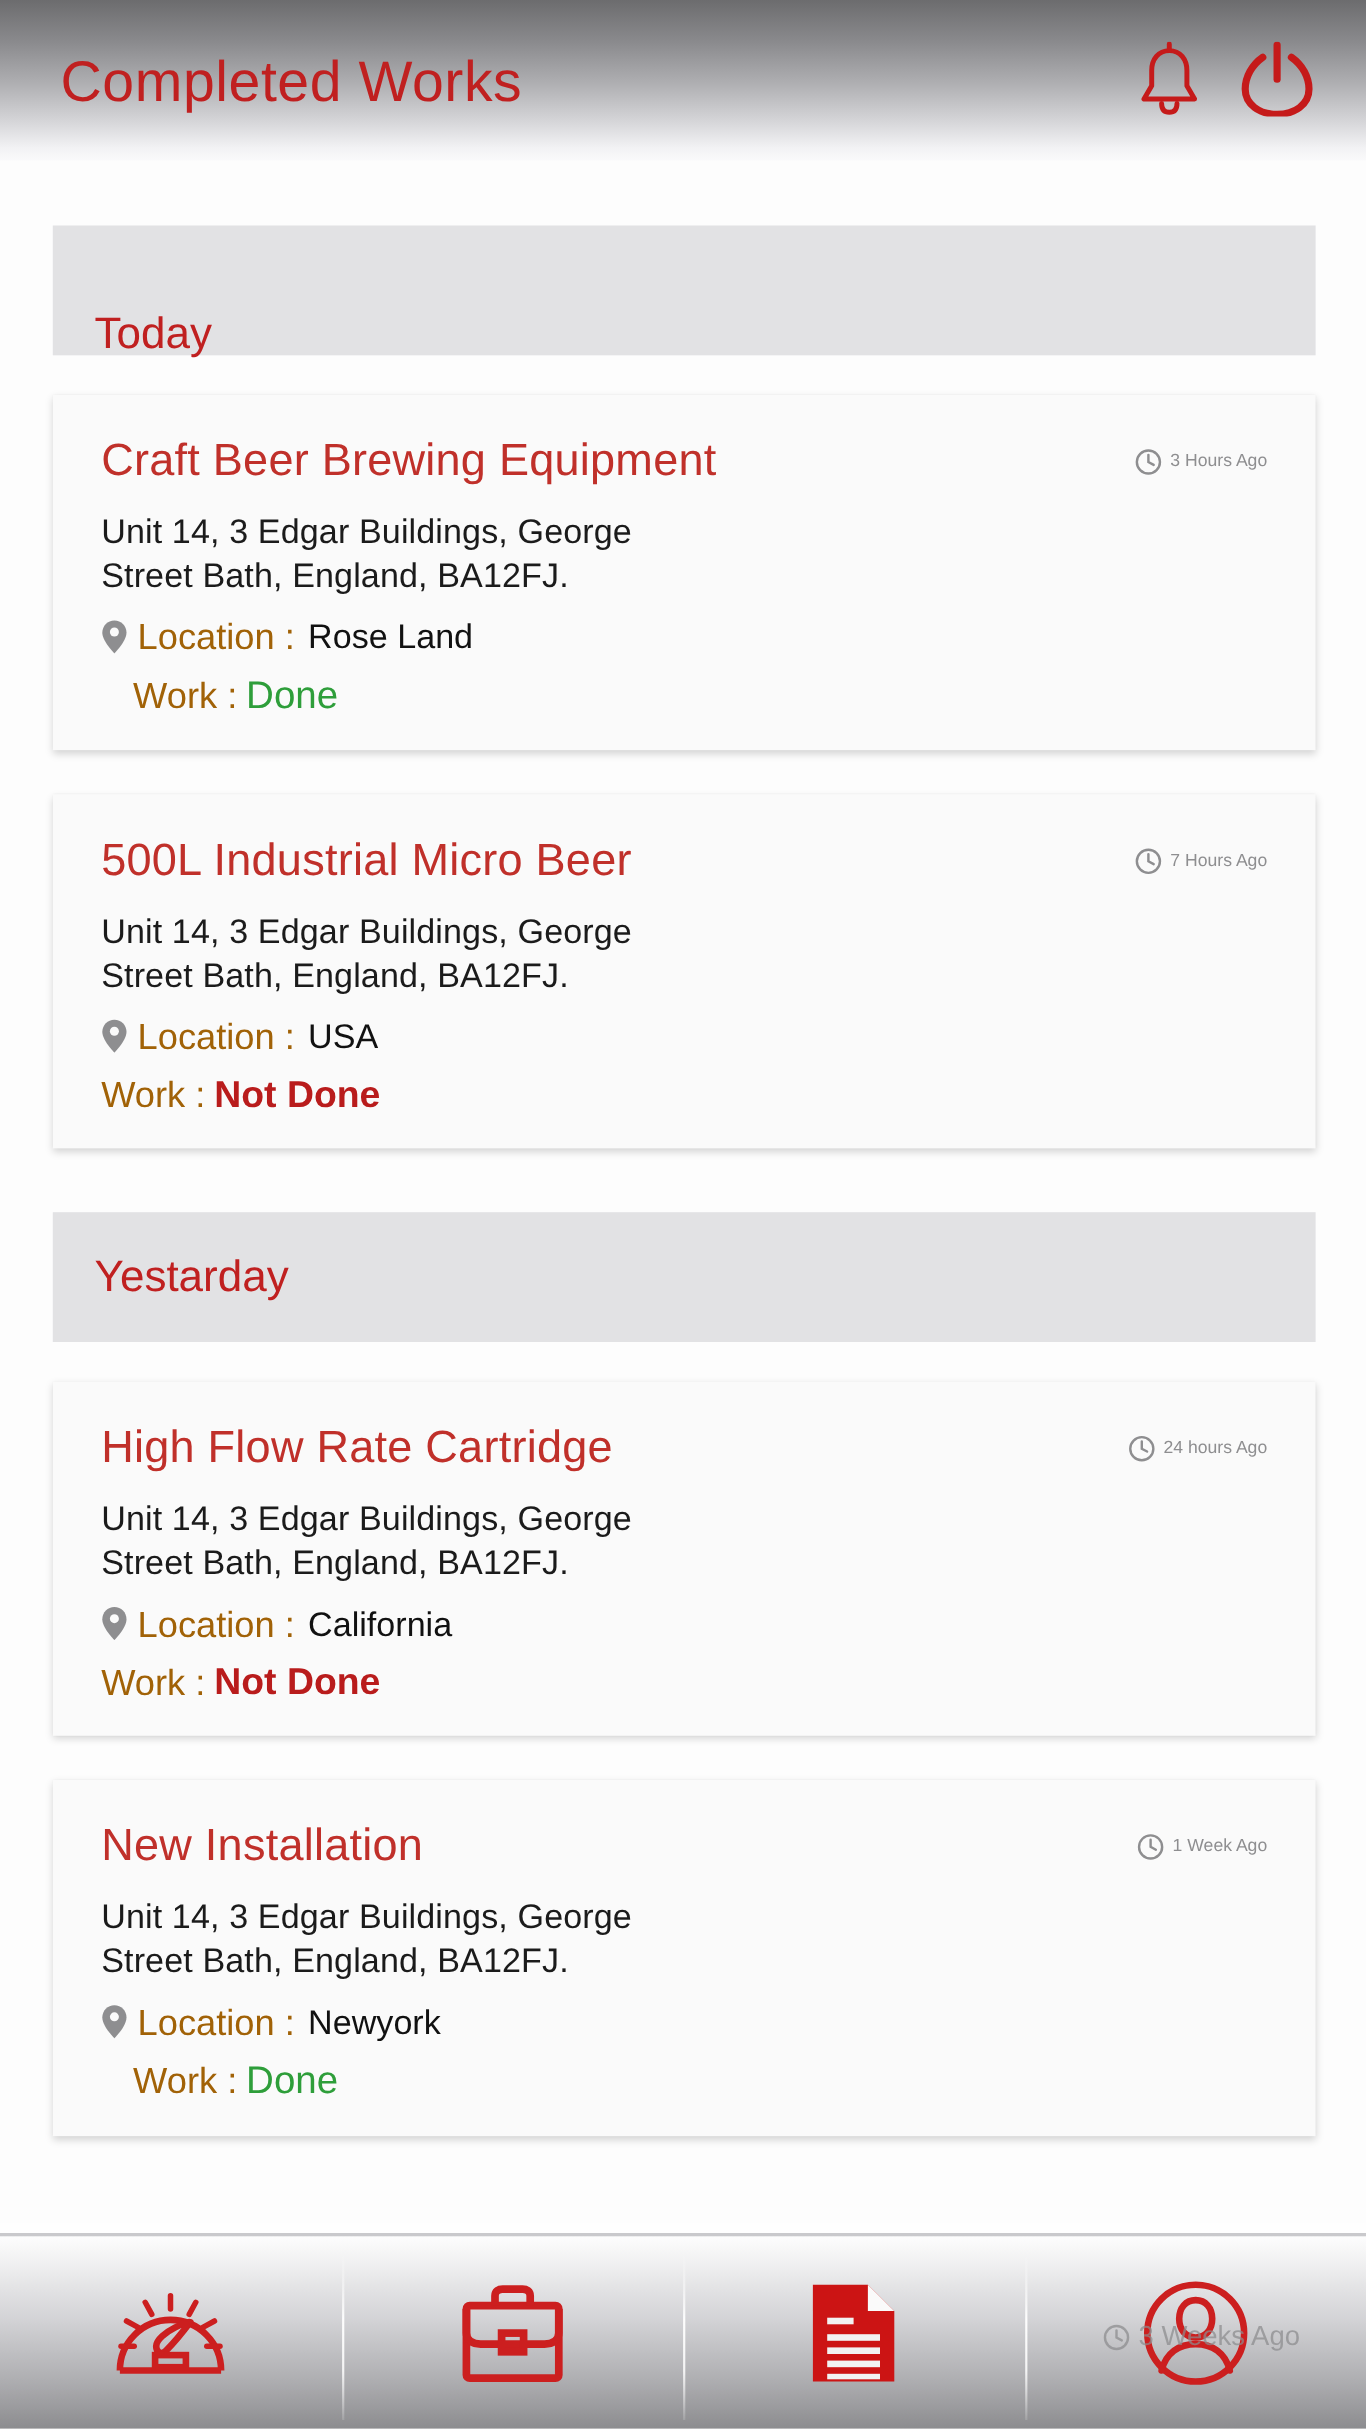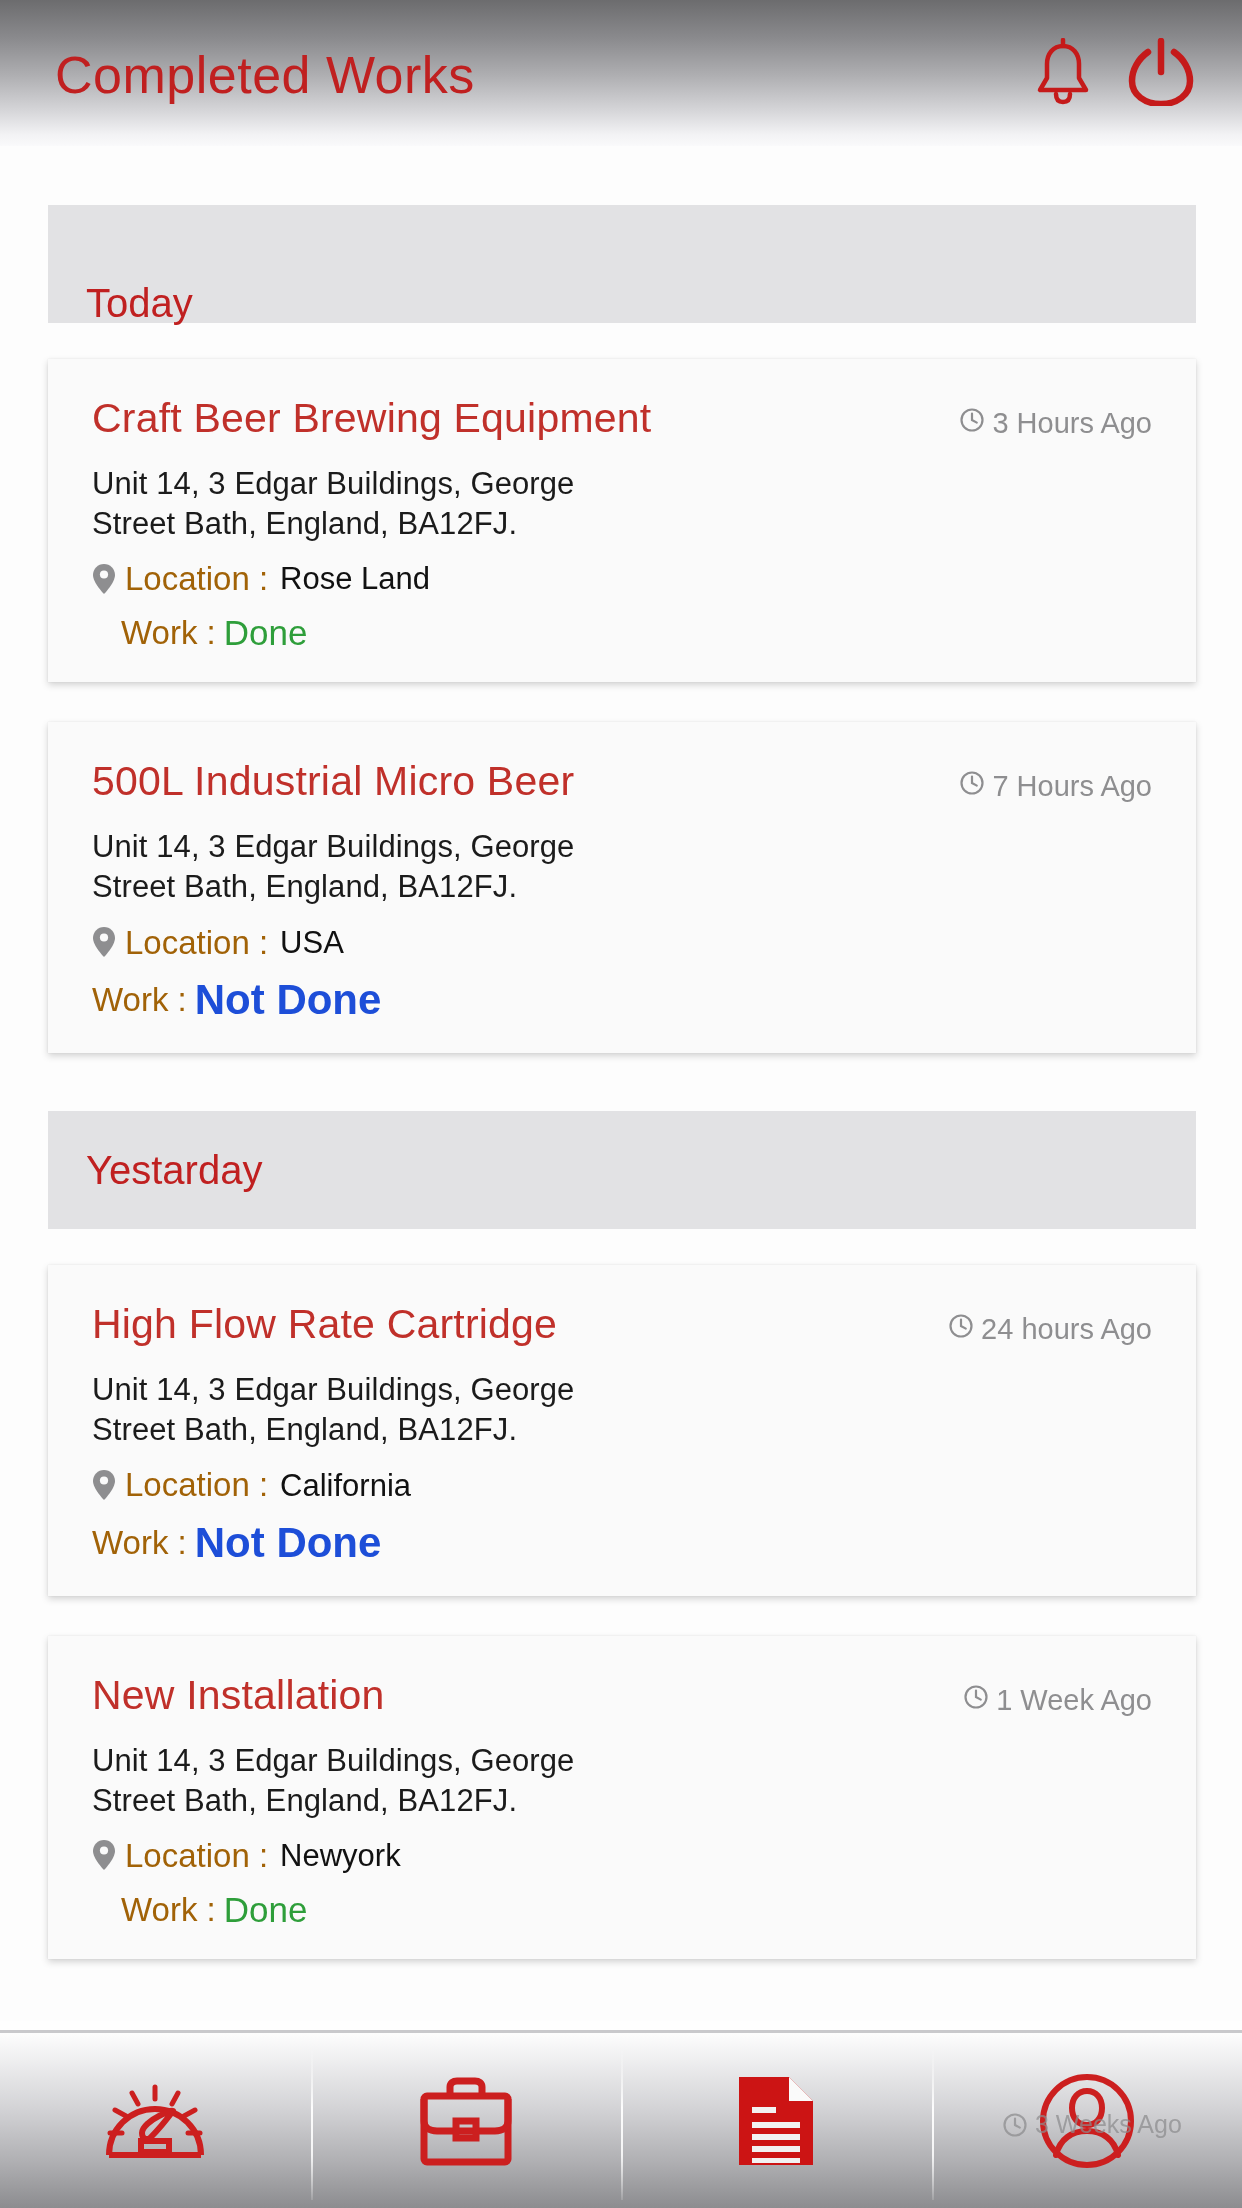--- a/index.html
+++ b/index.html
@@ -99,23 +99,24 @@
   .card-title {
     font-size: 41px;
     color: #C0302A;
     font-weight: 400;
     line-height: 1.05;
     letter-spacing: 0.2px;
   }
 
   .card-time {
     display: flex;
+    align-items: center;
     gap: 7px;
     color: #8E8E90;
-    font-size: 29px;
+    font-size: 16px;
     margin-top: 10px;
     white-space: nowrap;
   }
 
   .clock-icon { display: block; flex: none; }
 
   .card-address {
     margin-top: 24px;
     font-size: 31px;
     line-height: 1.28;
@@ -153,23 +154,23 @@
   .work-row.indent { padding-left: 29px; }
   .work-row .meta-value { margin-left: 8px; }
 
   .status-done {
     color: #2E9E3A;
     font-weight: 400;
     font-size: 35px;
   }
 
   .status-not-done {
-    color: #1d4ed8;
+    color: #b91c1c;
     font-weight: bold;
-    font-size: 42px;
+    font-size: 34px;
   }
 
   
   #bottom-nav {
     position: absolute;
     left: 0;
     top: 2030px;
     width: 1242px;
     height: 178px;
     background: linear-gradient(to bottom, #FDFDFD 0%, #F0F0F1 14%, #D2D2D5 44%, #AFAFB2 74%, #949497 94%, #8C8C8F 100%);

